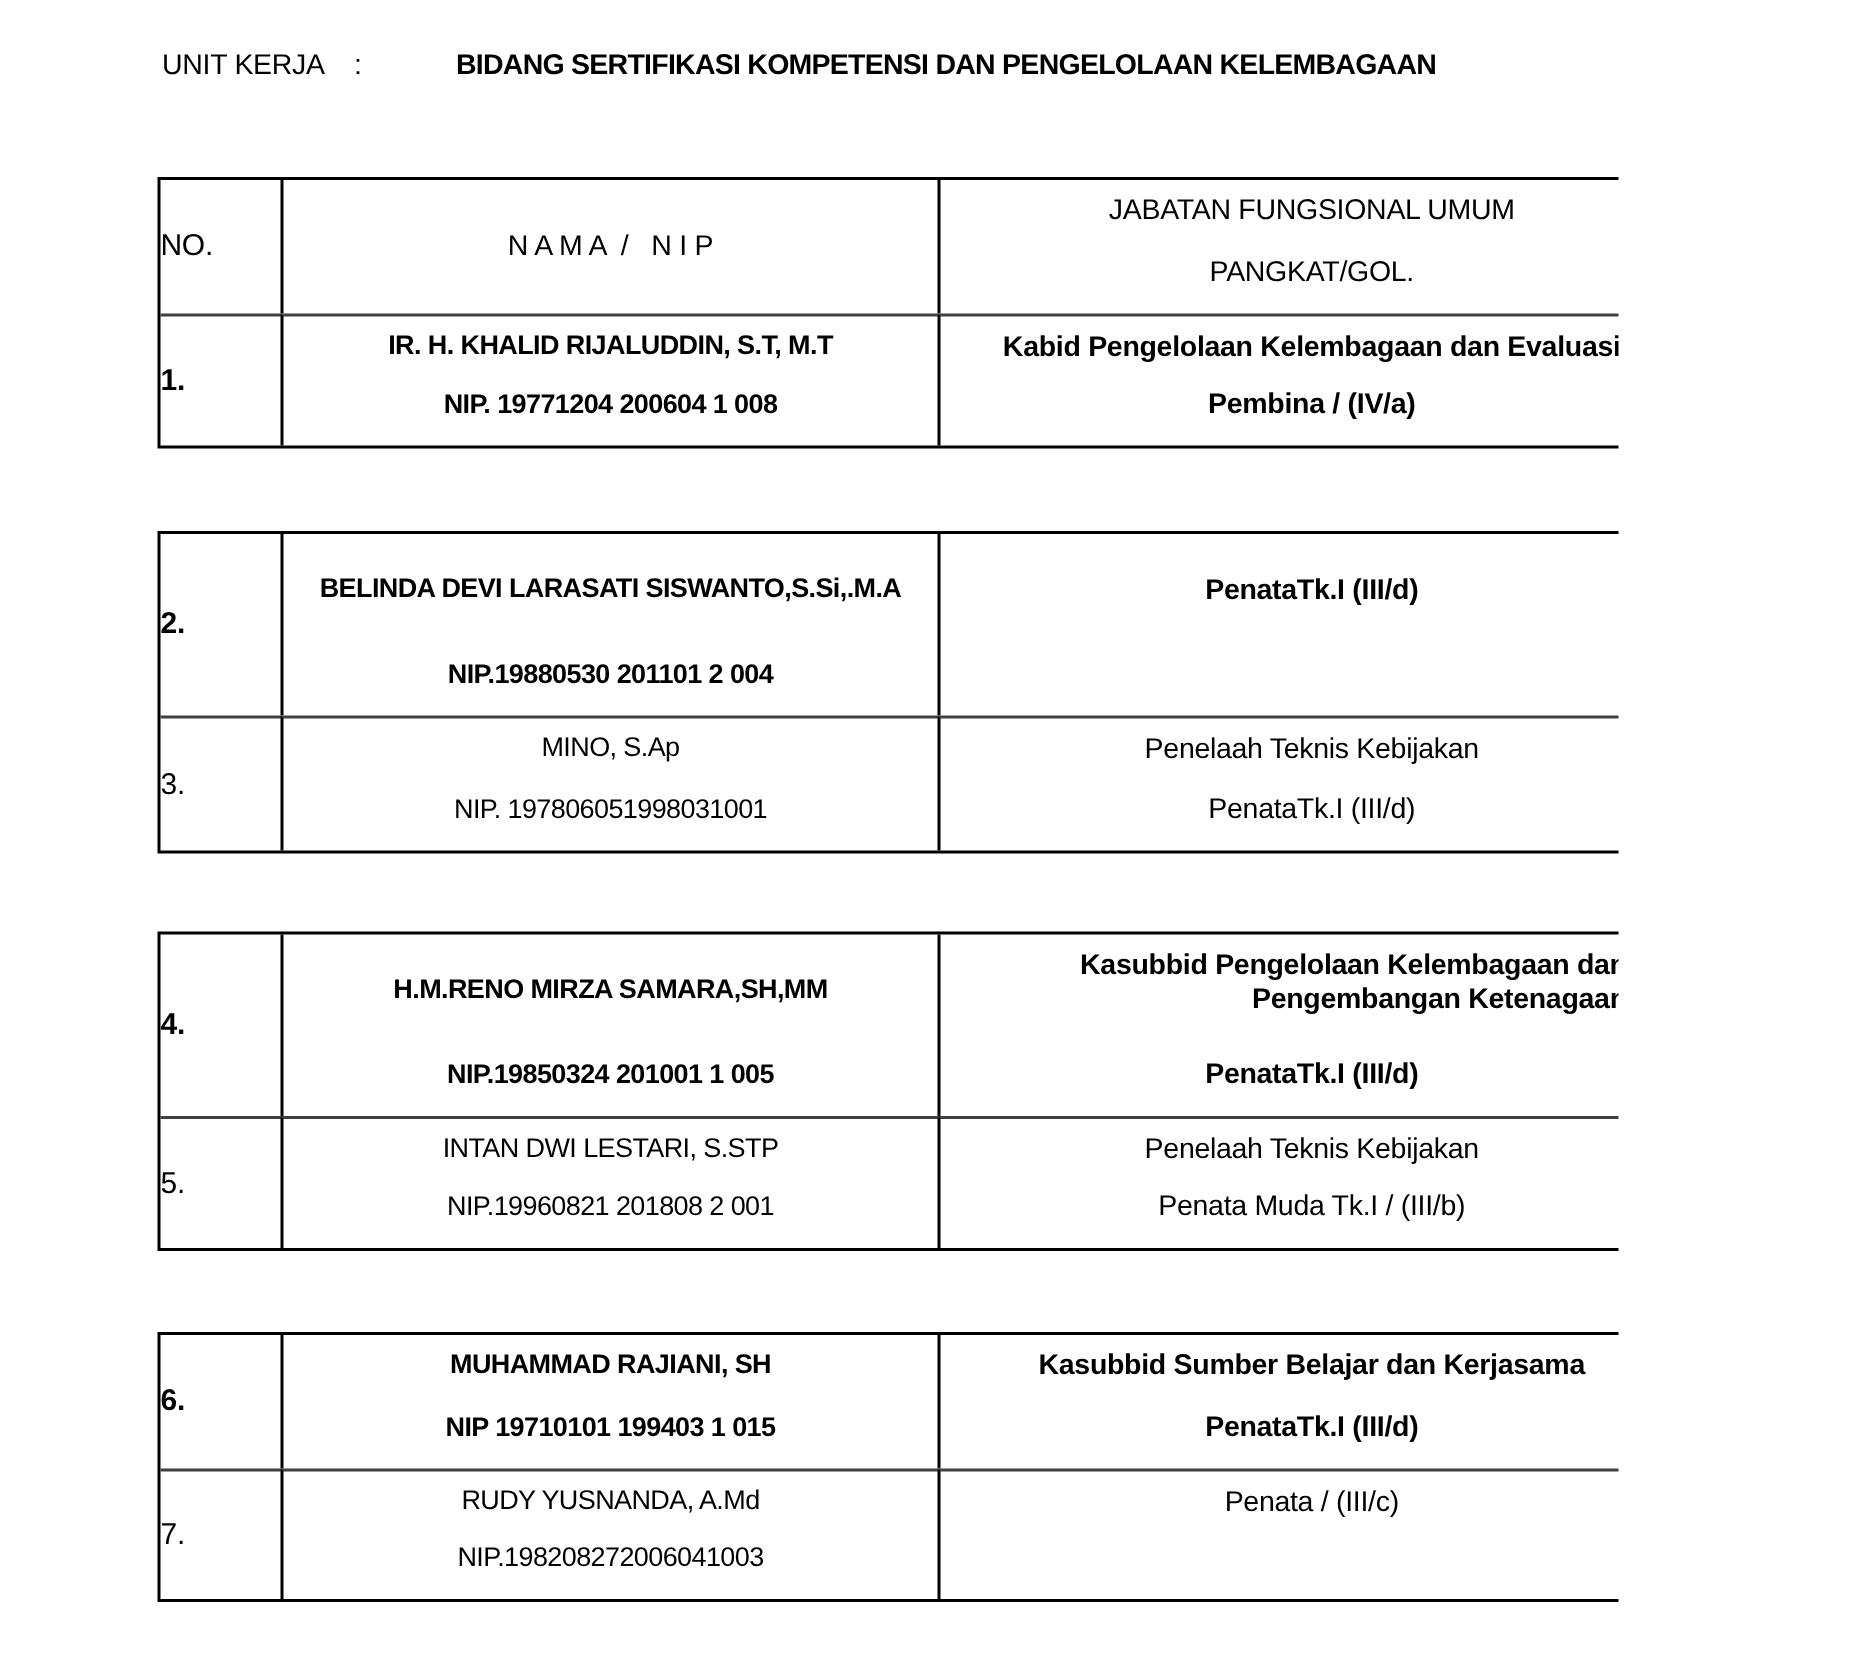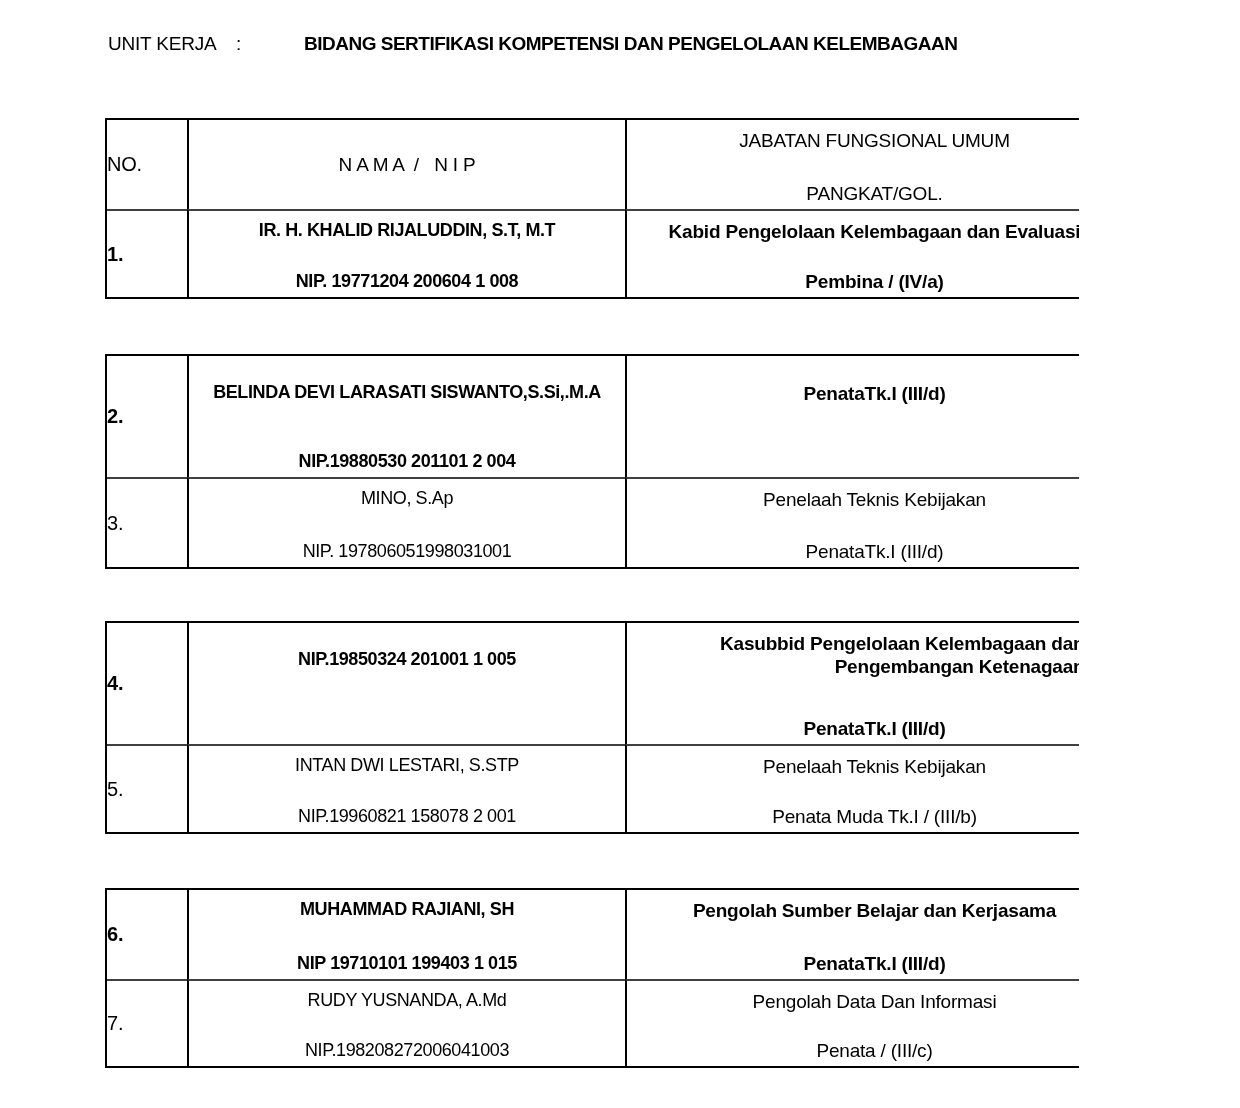--- a/index.html
+++ b/index.html
@@ -70,21 +70,21 @@
     align-items: center;
     justify-content: center;
     text-align: center;
   }
   .stack {
     display: flex;
     flex-direction: column;
     justify-content: space-between;
     align-items: center;
     text-align: center;
-    padding: 9px 6px 4px 6px;
+    padding: 9px 6px 16px 6px;
   }
   .stack.tall { padding-top: 26px; }
 
   .row.bold .c { font-weight: 700; }
 
   .nama, .nip {
     font-size: 18px;
     white-space: nowrap;
     letter-spacing: -0.4px;
   }
@@ -155,64 +155,64 @@
       </div>
     </div>
   </div>
 
   <div class="tbl b3">
     <div class="row bold">
       <div class="c no-c">
           <span>4.</span>
         </div>
       <div class="c stack tall">
+        <span class="nama">H.M.RENO MIRZA SAMARA,SH,MM</span>
         <span class="nip">NIP.19850324 201001 1 005</span>
       </div>
       <div class="c stack">
         <span class="jabatan wrap2">Kasubbid Pengelolaan Kelembagaan dan Pengembangan Ketenagaan</span>
         <span class="pangkat">PenataTk.I (III/d)</span>
       </div>
     </div>
     <div class="row">
       <div class="c no-c">
           <span>5.</span>
         </div>
       <div class="c stack">
         <span class="nama">INTAN DWI LESTARI, S.STP</span>
-        <span class="nip">NIP.19960821 158078 2 001</span>
+        <span class="nip">NIP.19960821 201808 2 001</span>
       </div>
       <div class="c stack">
         <span class="jabatan">Penelaah Teknis Kebijakan</span>
         <span class="pangkat">Penata Muda Tk.I / (III/b)</span>
       </div>
     </div>
   </div>
 
   <div class="tbl b4">
     <div class="row bold">
       <div class="c no-c">
           <span>6.</span>
         </div>
       <div class="c stack">
         <span class="nama">MUHAMMAD RAJIANI, SH</span>
         <span class="nip">NIP 19710101 199403 1 015</span>
       </div>
       <div class="c stack">
-        <span class="jabatan">Pengolah Sumber Belajar dan Kerjasama</span>
+        <span class="jabatan">Kasubbid Sumber Belajar dan Kerjasama</span>
         <span class="pangkat">PenataTk.I (III/d)</span>
       </div>
     </div>
     <div class="row">
       <div class="c no-c">
           <span>7.</span>
         </div>
       <div class="c stack">
         <span class="nama">RUDY YUSNANDA, A.Md</span>
         <span class="nip">NIP.198208272006041003</span>
       </div>
       <div class="c stack">
-        <span class="jabatan">Pengolah Data Dan Informasi</span>
         <span class="pangkat">Penata / (III/c)</span>
       </div>
     </div>
   </div>
 
 </div>
 
 </body></html>

